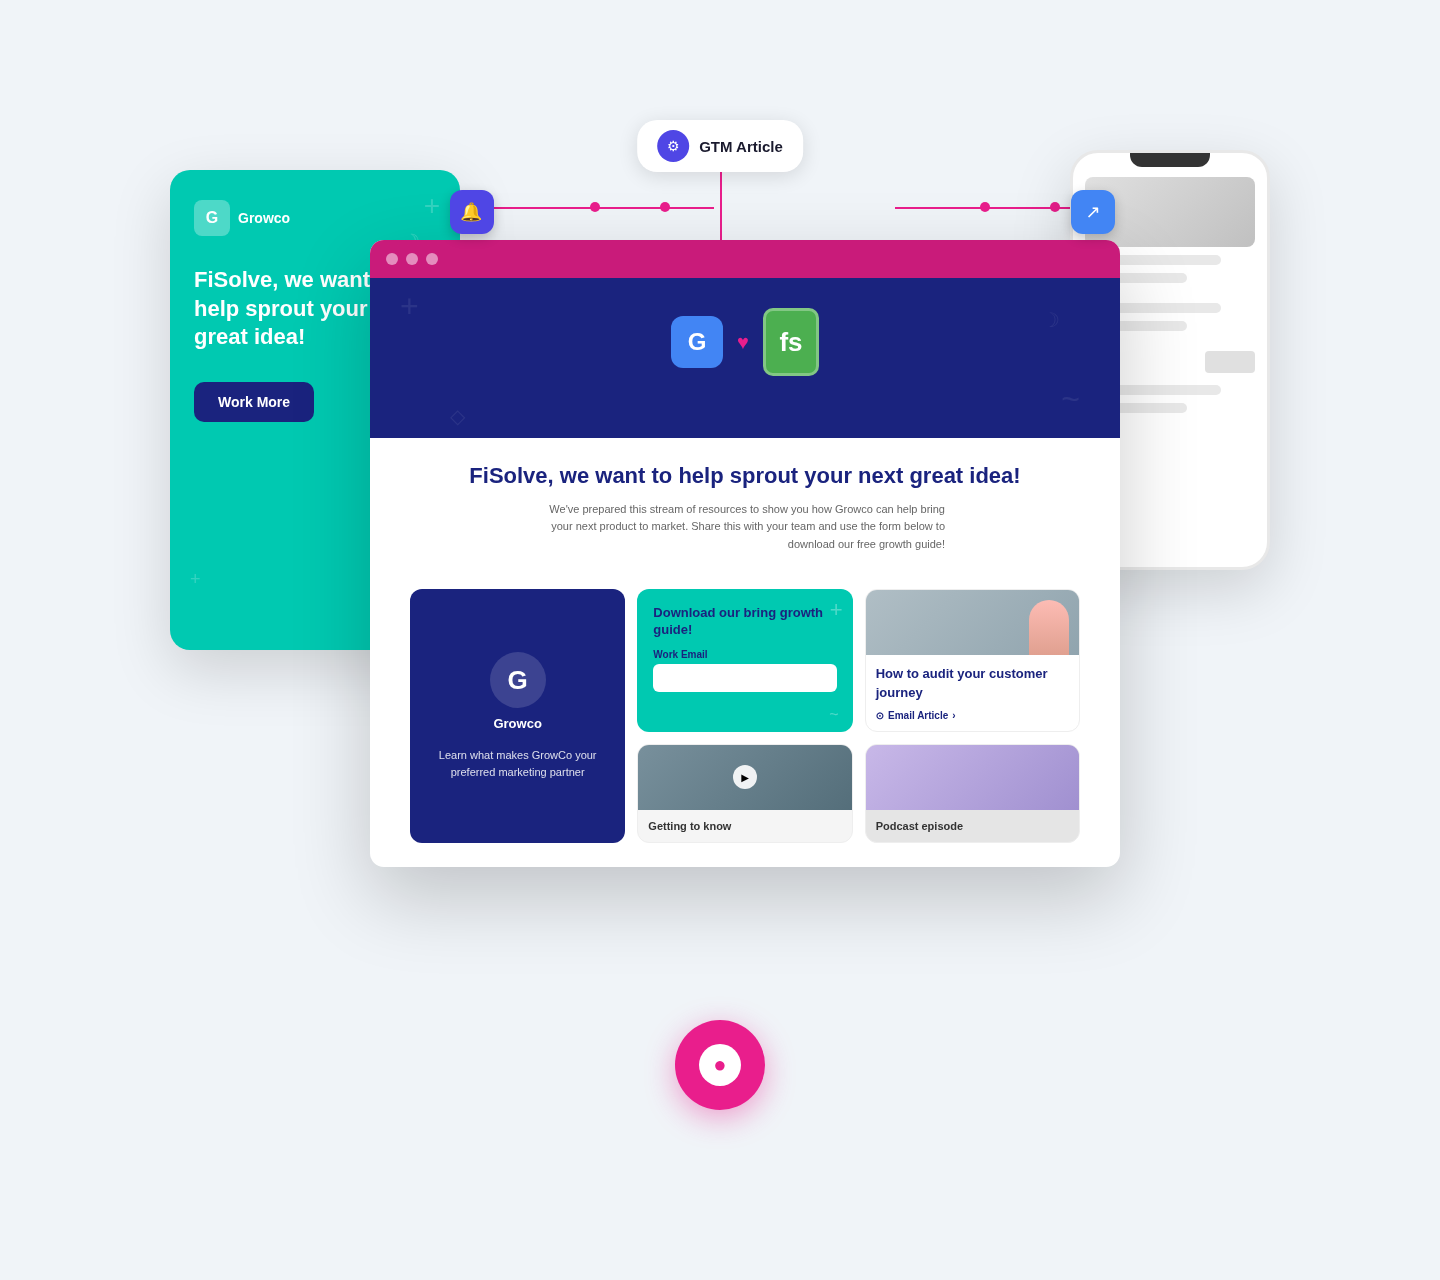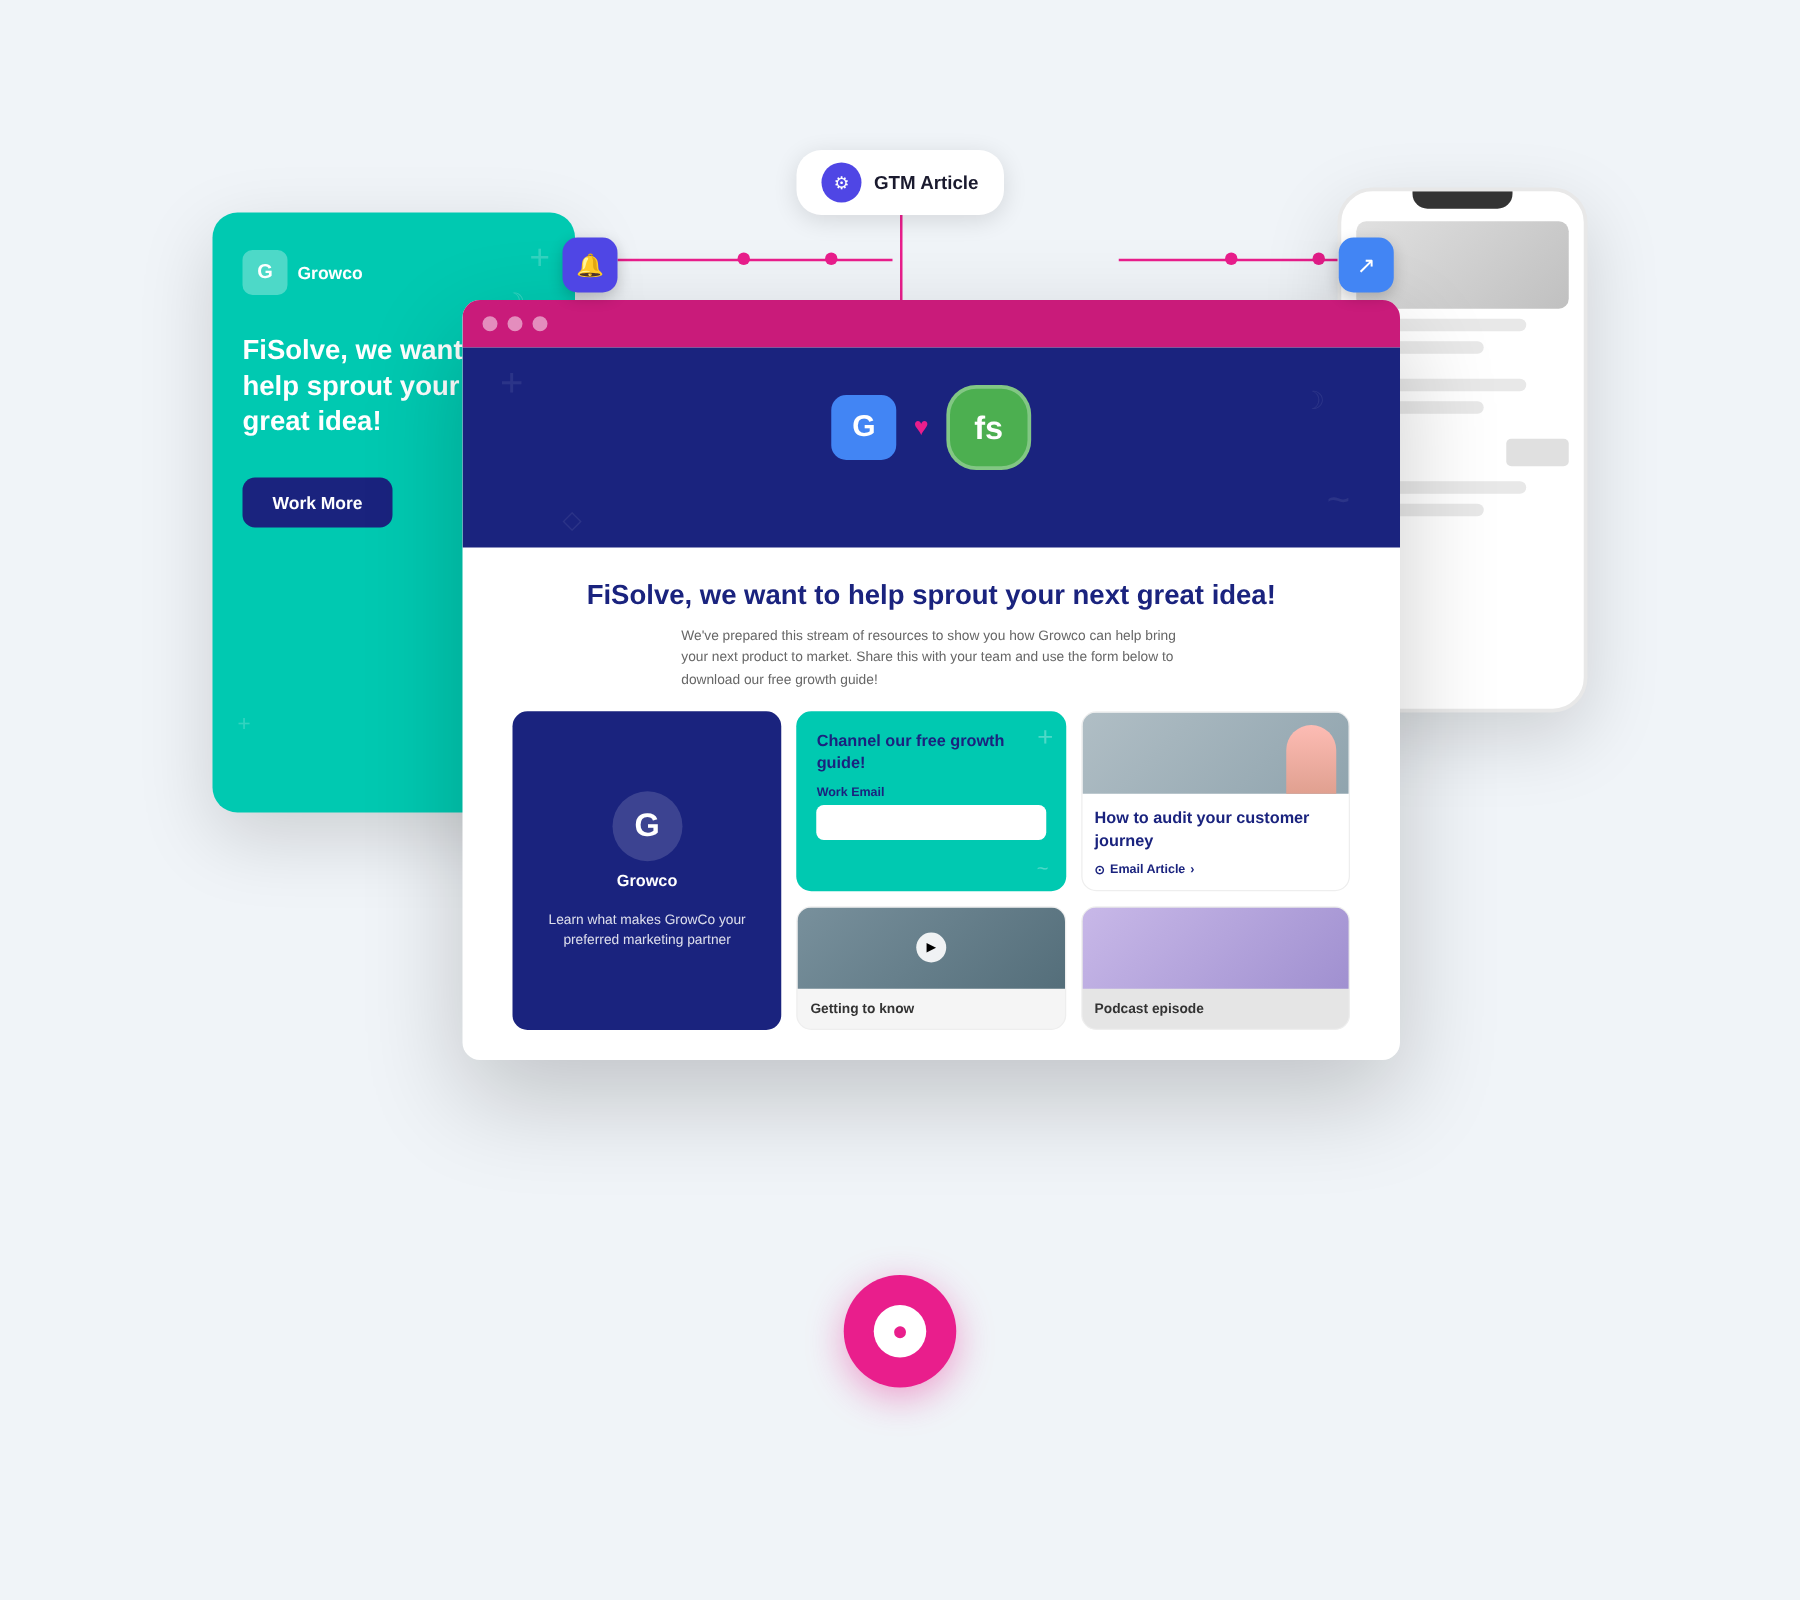--- a/index.html
+++ b/index.html
@@ -212,23 +212,23 @@
       background: #4285f4;
       border-radius: 12px;
       display: flex; align-items: center; justify-content: center;
       color: white; font-size: 24px; font-weight: bold;
     }
     .heart-icon {
       color: #e91e8c;
       font-size: 20px;
     }
     .hero-logo-fs {
-      width: 68px; height: 68px;
+      width: 56px; height: 68px;
       background: #4caf50;
-      border-radius: 24px;
+      border-radius: 10px;
       display: flex; align-items: center; justify-content: center;
       color: white; font-size: 26px; font-weight: bold;
       border: 3px solid rgba(255,255,255,0.3);
     }
     .hero-decoration {
       position: absolute;
       color: rgba(255,255,255,0.08);
       font-size: 32px;
     }
 
@@ -238,25 +238,25 @@
     }
     .main-title {
       text-align: center;
       font-size: 22px;
       font-weight: 800;
       color: #1a237e;
       margin-bottom: 10px;
       line-height: 1.3;
     }
     .main-subtitle {
-      text-align: left;
+      text-align: right;
       font-size: 11px;
       color: #666;
       line-height: 1.6;
-      margin-bottom: 16px;
+      margin-bottom: 36px;
       max-width: 400px;
       margin-left: auto;
       margin-right: auto;
     }
 
     
     .cards-grid {
       display: grid;
       grid-template-columns: 1fr 1fr 1fr;
       gap: 12px;
@@ -545,21 +545,21 @@
           <div class="card-blue-logo">
             <span>G</span>
           </div>
           <span class="card-blue-brand">Growco</span>
           <p class="card-blue-text">Learn what makes GrowCo your preferred marketing partner</p>
         </div>
 
         <div class="card-teal">
           <span class="card-teal-decoration" style="top:8px; right:10px;">+</span>
           <span class="card-teal-decoration" style="bottom:8px; right:14px; font-size:16px;">~</span>
-          <div class="card-teal-title">Channel our free growth guide!</div>
+          <div class="card-teal-title">Download our bring growth guide!</div>
           <div class="card-teal-input-label">Work Email</div>
           <input class="card-teal-input" type="email" style="">
         </div>
 
         <div class="card-article">
           <div class="card-article-img">
             <div class="card-article-img-person"></div>
           </div>
           <div class="card-article-body">
             <div class="card-article-title">How to audit your customer journey</div>

